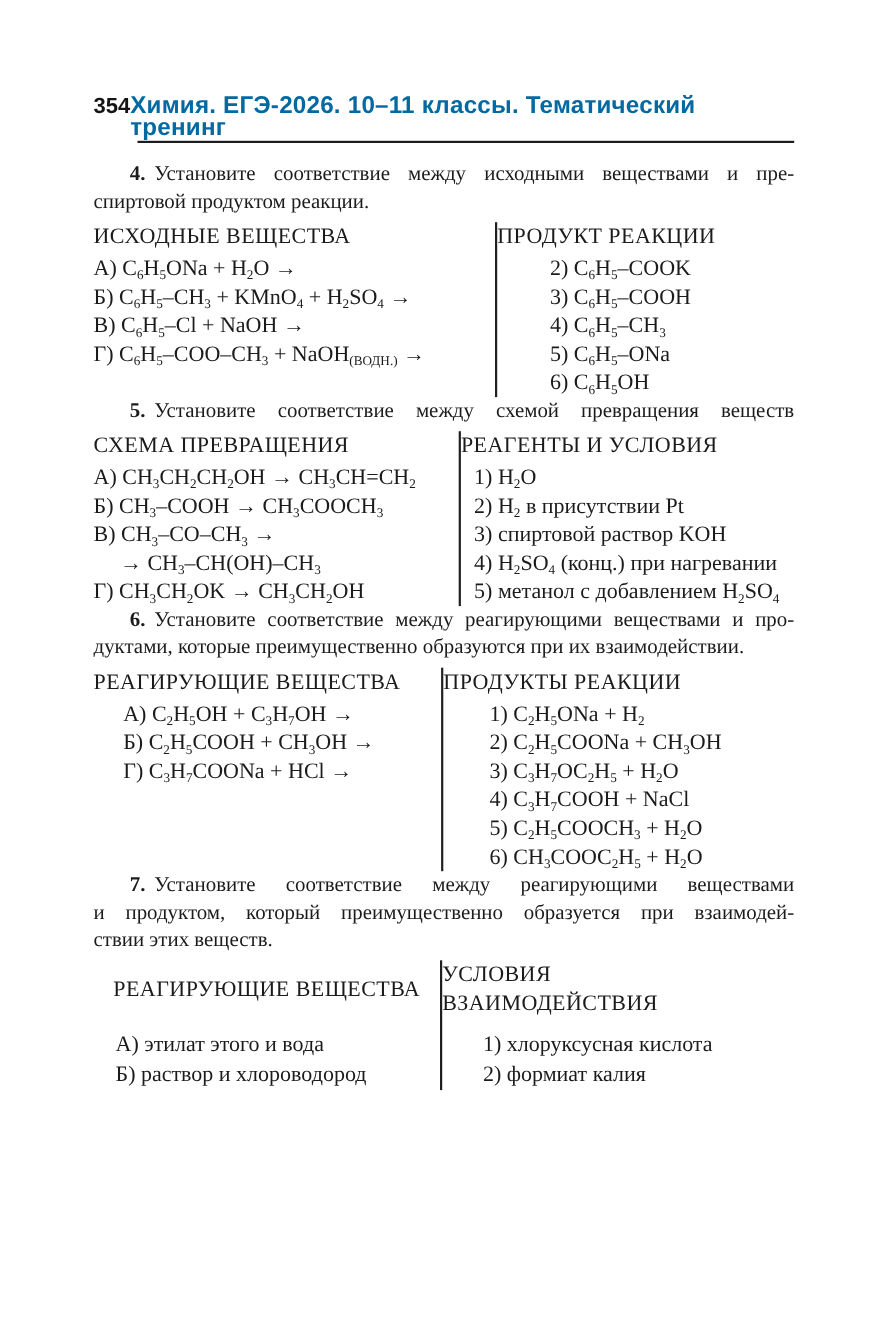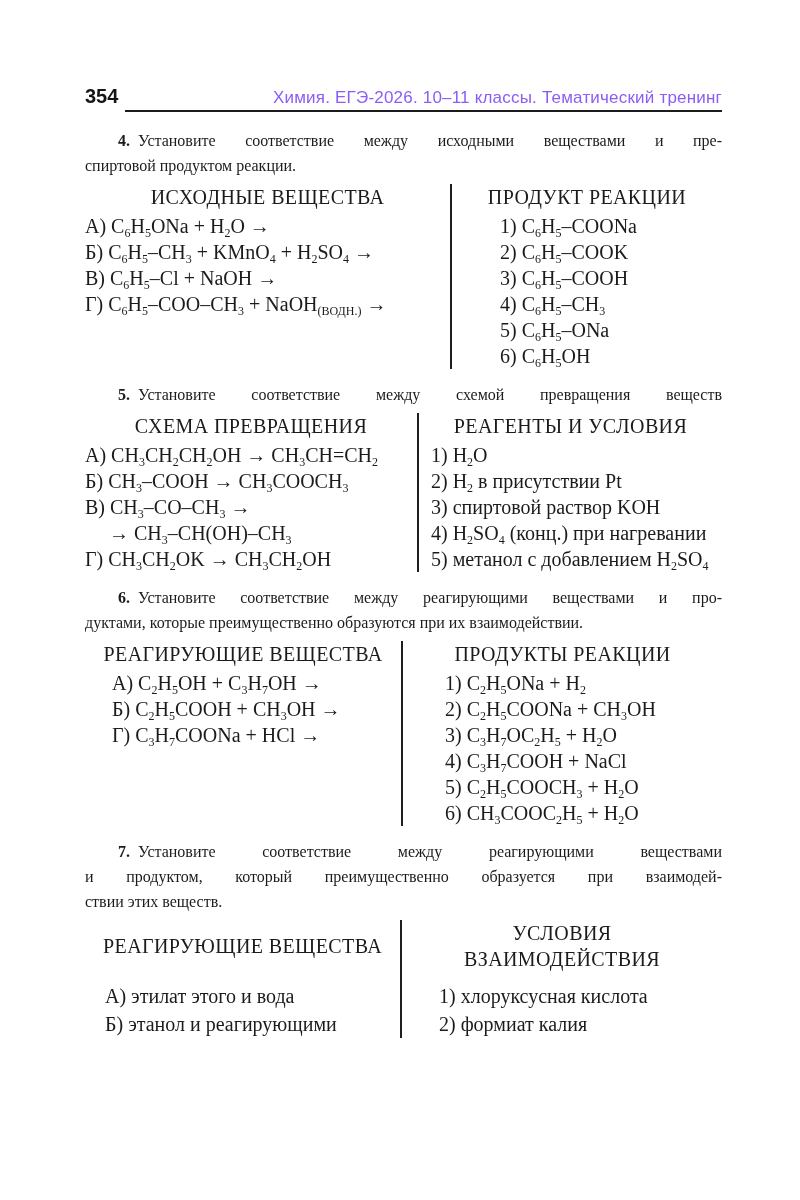--- a/index.html
+++ b/index.html
@@ -8,41 +8,41 @@
     color:#1b1b1b;font-family:"Liberation Serif","DejaVu Serif",serif;
   }
   .content{margin:0 78px 0 85px;}
 
   
   .header-row{
     padding-top:86px;display:flex;justify-content:space-between;align-items:baseline;
     font-family:"Liberation Sans","DejaVu Sans",sans-serif;line-height:20px;
   }
   .pnum{font-size:20px;font-weight:700;color:#151515;}
-  .htitle{font-size:17px;font-weight:400;letter-spacing:.2px;color:#8b5cf6;}
+  .htitle{font-size:22px;font-weight:700;letter-spacing:.2px;color:#0369a1;}
   .rule{margin-top:2px;margin-left:40px;border-top:2px solid #1c1c1c;height:0;}
 
   
-  .para{margin-top:13px;}
+  .para{margin-top:0;}
   .para.p4{margin-top:16px;}
   .pline{
-    font-size:16px;line-height:25px;white-space:nowrap;
+    font-size:19px;line-height:25px;white-space:nowrap;
     text-align:justify;text-align-last:justify;
   }
   .pline.last{text-align:left;text-align-last:left;}
   .pline.first{text-indent:33px;}
   .num{font-weight:700;margin-right:8px;}
 
   
   .match{display:flex;align-items:stretch;margin-top:6px;}
   .col{box-sizing:border-box;}
   .col.left{flex:0 0 auto;}
   .col.right{flex:1 1 auto;border-left:2px solid #1f1f1f;}
   .col-h{
-    font-size:20px;line-height:26px;text-align:center;letter-spacing:.4px;
+    font-size:20px;line-height:26px;text-align:left;letter-spacing:.4px;
     margin-bottom:3px;white-space:nowrap;
   }
   .row{font-size:20px;line-height:26px;white-space:nowrap;}
   .row.cont{padding-left:24px;}
   sub{font-size:.6em;line-height:0;vertical-align:baseline;position:relative;top:.35em;}
 
   .t4 .left{width:365px;}
   .t4 .rows-r{padding-left:48px;}
   .t5 .left{width:332px;}
   .t5 .rows-r{padding-left:12px;}
@@ -82,21 +82,20 @@
         <div class="rows-l">
           <div class="row">А) C<sub>6</sub>H<sub>5</sub>ONa + H<sub>2</sub>O →</div>
           <div class="row">Б) C<sub>6</sub>H<sub>5</sub>–CH<sub>3</sub> + KMnO<sub>4</sub> + H<sub>2</sub>SO<sub>4</sub> →</div>
           <div class="row">В) C<sub>6</sub>H<sub>5</sub>–Cl + NaOH →</div>
           <div class="row">Г) C<sub>6</sub>H<sub>5</sub>–COO–CH<sub>3</sub> + NaOH<sub>(ВОДН.)</sub> →</div>
         </div>
       </div>
       <div class="col right">
         <div class="col-h">ПРОДУКТ РЕАКЦИИ</div>
         <div class="rows-r">
-          <div class="row">1) C<sub>6</sub>H<sub>5</sub>–COONa</div>
           <div class="row">2) C<sub>6</sub>H<sub>5</sub>–COOK</div>
           <div class="row">3) C<sub>6</sub>H<sub>5</sub>–COOH</div>
           <div class="row">4) C<sub>6</sub>H<sub>5</sub>–CH<sub>3</sub></div>
           <div class="row">5) C<sub>6</sub>H<sub>5</sub>–ONa</div>
           <div class="row">6) C<sub>6</sub>H<sub>5</sub>OH</div>
         </div>
       </div>
     </div>
 
     <div class="para p5">
@@ -163,21 +162,21 @@
       </div>
       <div class="pline">и продуктом, который преимущественно образуется при взаимодей-</div>
       <div class="pline last">ствии этих веществ.</div>
     </div>
 
     <div class="match t7">
       <div class="col left">
         <div class="col-h vc">РЕАГИРУЮЩИЕ ВЕЩЕСТВА</div>
         <div class="rows-l">
           <div class="row">А) этилат этого и вода</div>
-          <div class="row">Б) этанол и реагирующими</div>
+          <div class="row">Б) раствор и хлороводород</div>
         </div>
       </div>
       <div class="col right">
         <div class="col-h two">
           <div>УСЛОВИЯ</div>
           <div>ВЗАИМОДЕЙСТВИЯ</div>
         </div>
         <div class="rows-r">
           <div class="row">1) хлоруксусная кислота</div>
           <div class="row">2) формиат калия</div>

